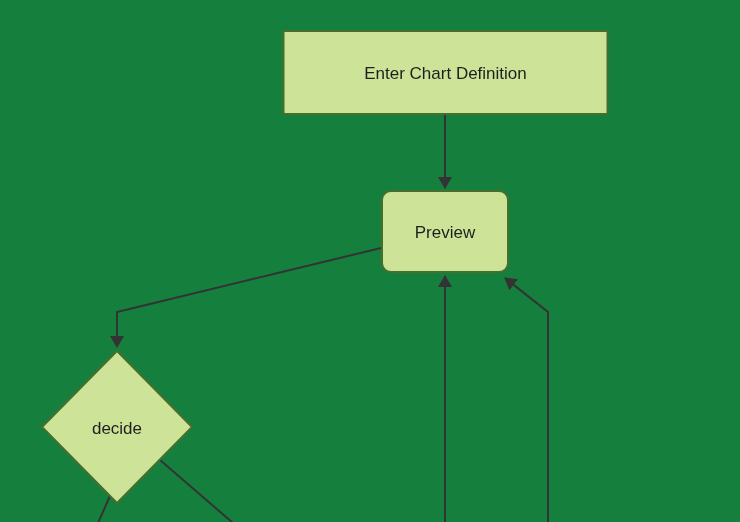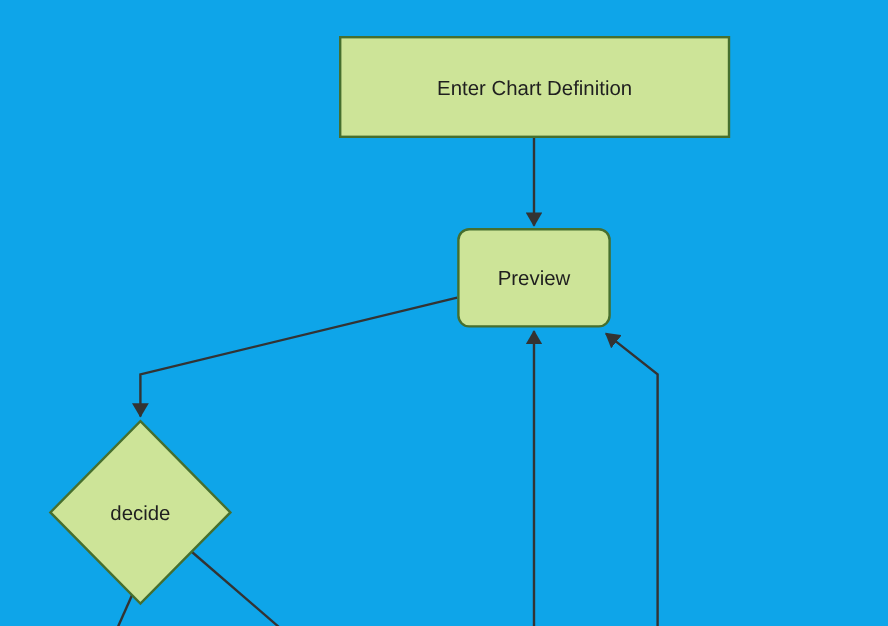--- a/index.html
+++ b/index.html
@@ -8,21 +8,21 @@
     width: 740px;
     height: 522px;
     background: #ffffff;
     overflow: hidden;
     font-family: "Liberation Sans", "DejaVu Sans", sans-serif;
   }
   #canvas {
     position: relative;
     width: 740px;
     height: 522px;
-    background: #0ea5e9;
+    background: #15803d;
   }
   svg { display: block; }
   .node-shape {
     stroke-width: 2px;
   }
   .edge {
     fill: none;
     stroke-width: 2px;
     stroke-linecap: butt;
     stroke-linejoin: miter;

